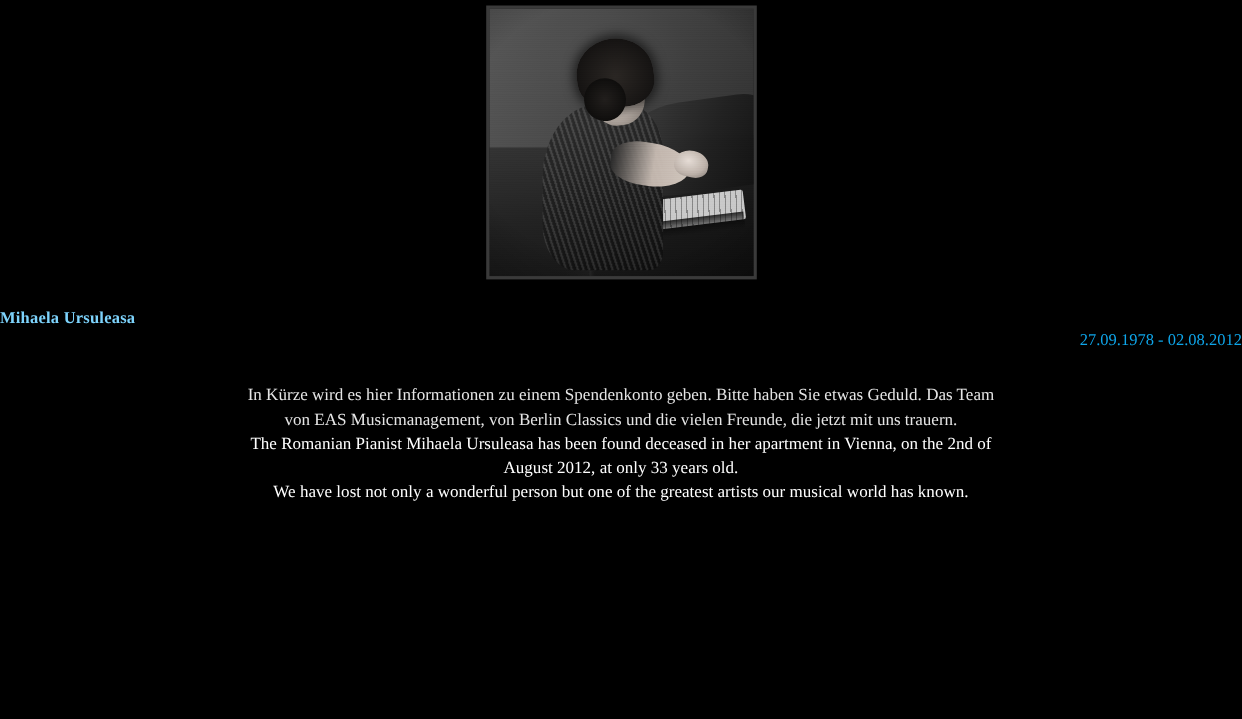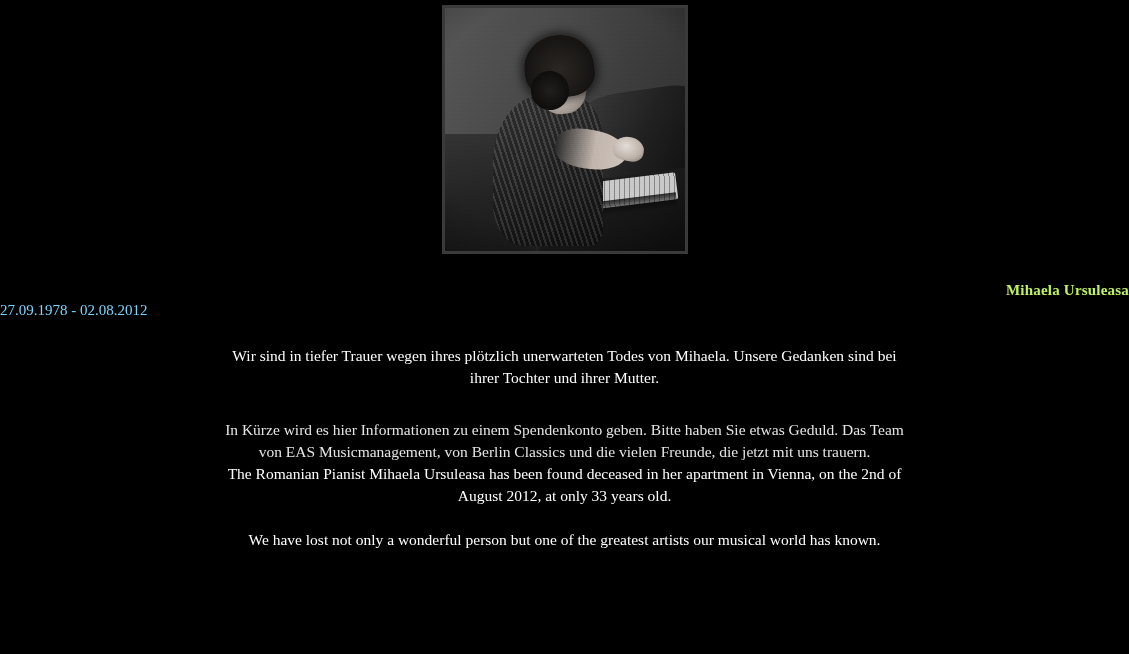--- a/index.html
+++ b/index.html
@@ -132,31 +132,31 @@
   .photo-grain {
     position: absolute;
     inset: 0;
     background:
       repeating-linear-gradient(0deg, rgba(255,255,255,0.015) 0px, rgba(255,255,255,0.015) 1px, rgba(0,0,0,0.02) 1px, rgba(0,0,0,0.02) 2px);
     mix-blend-mode: overlay;
   }
 
   .name {
     margin: 28px 0 0 0;
-    text-align: right;
+    text-align: left;
     font-weight: bold;
     font-size: 15px;
-    color: #bef264;
+    color: #7dd3fc;
     letter-spacing: 0.2px;
   }
   .dates {
     margin: 3px 0 0 0;
-    text-align: left;
+    text-align: right;
     font-size: 15px;
-    color: #7dd3fc;
+    color: #0ea5e9;
   }
   .para {
     margin: 0 auto;
     text-align: center;
     font-size: 15.5px;
     line-height: 22px;
     color: #ffffff;
   }
   .para-de {
     width: 690px;
@@ -165,21 +165,20 @@
   .para-dim {
     width: 690px;
     margin-top: 30px;
     color: #e5e5e5;
   }
   .para-en1 {
     width: 700px;
   }
   .para-en2 {
     width: 700px;
-    margin-top: 22px;
   }
 </style>
 </head>
 <body>
 
 <div class="page">
 
   <div class="portrait-wrap">
     <div class="portrait" title="Mihaela Ursuleasa seated at a grand piano, black and white photograph">
       <div class="photo-bg"></div>
@@ -195,21 +194,20 @@
       <div class="photo-hair"></div>
       <div class="photo-hair2"></div>
       <div class="photo-vignette"></div>
       <div class="photo-grain"></div>
     </div>
   </div>
 
   <div class="name">Mihaela Ursuleasa</div>
   <div class="dates">27.09.1978 - 02.08.2012</div>
 
-  <p class="para para-de">Wir sind in tiefer Trauer wegen ihres plötzlich unerwarteten Todes von Mihaela. Unsere Gedanken sind bei ihrer Tochter und ihrer Mutter.</p>
 
   <p class="para para-dim">In Kürze wird es hier Informationen zu einem Spendenkonto geben. Bitte haben Sie etwas Geduld. Das Team von EAS Musicmanagement, von Berlin Classics und die vielen Freunde, die jetzt mit uns trauern.</p>
 
   <p class="para para-en1">The Romanian Pianist Mihaela Ursuleasa has been found deceased in her apartment in Vienna, on the 2nd of August 2012, at only 33 years old.</p>
 
   <p class="para para-en2">We have lost not only a wonderful person but one of the greatest artists our musical world has known.</p>
 
 </div>
 
 </body></html>

